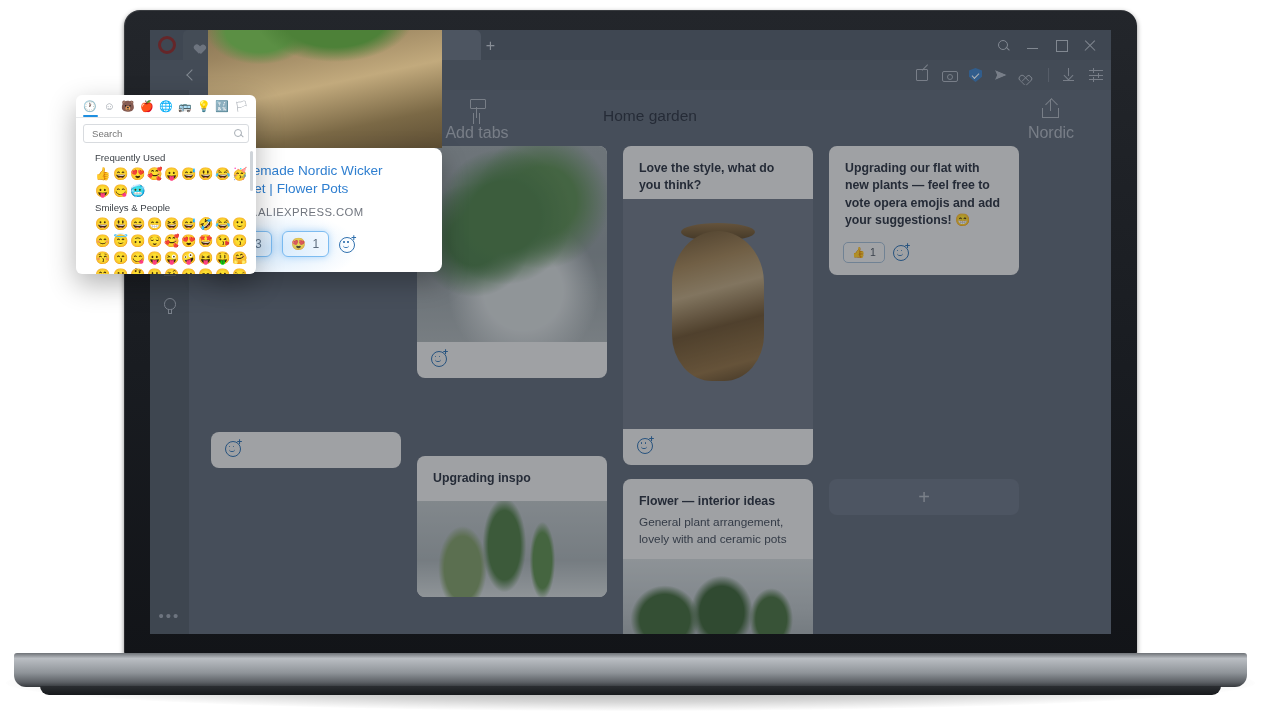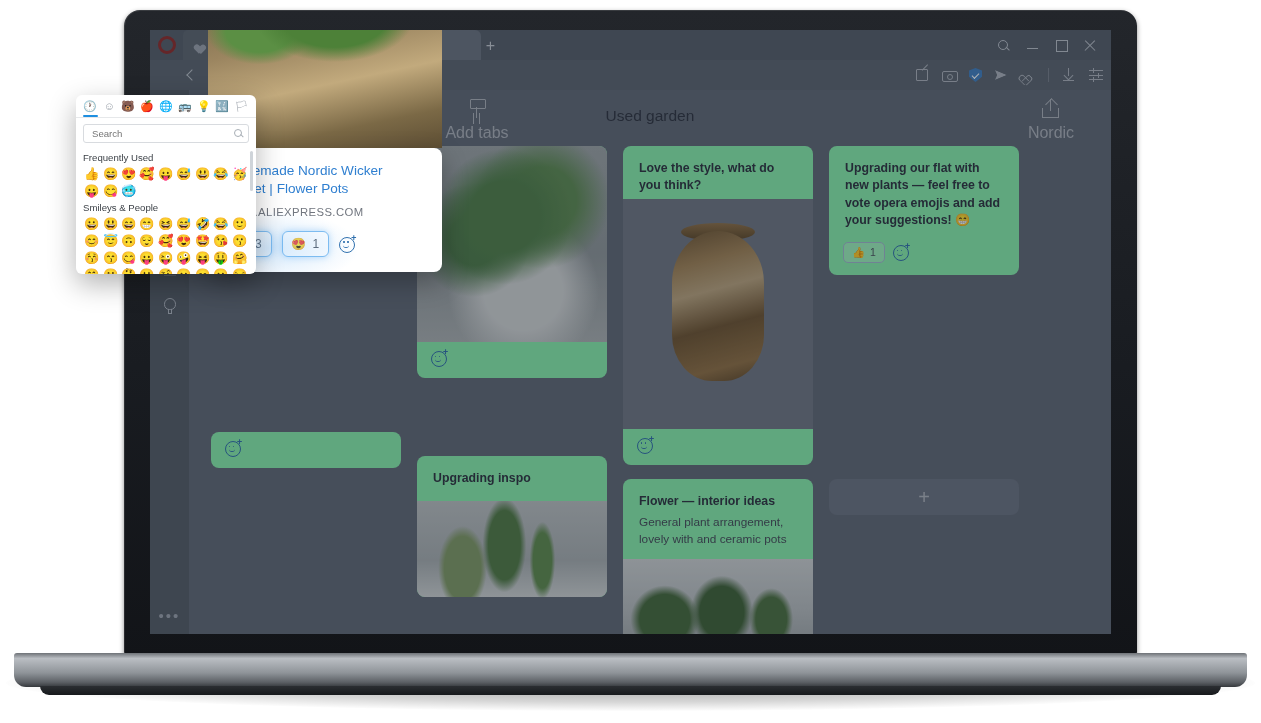--- a/index.html
+++ b/index.html
@@ -112,21 +112,21 @@
   .sharebtn{right:22px;}
   .g-addtabs:before{content:"";position:absolute;left:4px;top:0;width:14px;height:8px;border:1.3px solid #aab0ba;border-radius:1px;}
   .g-addtabs:after{content:"";position:absolute;left:10px;top:8px;width:1.3px;height:11px;background:#aab0ba;
      box-shadow:-3px 6px 0 0 #aab0ba,3px 6px 0 0 #aab0ba;}
   .g-share:before{content:"";position:absolute;left:10px;top:0;width:1.3px;height:12px;background:#aab0ba;}
   .g-share .arrow{position:absolute;left:6.5px;top:1px;width:8px;height:8px;border-left:1.3px solid #aab0ba;border-top:1.3px solid #aab0ba;transform:rotate(45deg);}
   .g-share .tray{position:absolute;left:2px;top:9px;width:17px;height:10px;border:1.3px solid #aab0ba;border-top:0;box-sizing:border-box;}
 
   .board{position:absolute;left:22px;top:56px;width:880px;height:488px;}
   .col{position:absolute;top:0;width:190px;}
-  .card{background:#86efac;border-radius:8px;overflow:hidden;margin-bottom:14px;position:relative;}
+  .card{background:#e5e5e5;border-radius:8px;overflow:hidden;margin-bottom:14px;position:relative;}
   .card-text{padding:14px 16px 4px;font-size:12.3px;line-height:1.42;color:#2c3340;font-weight:bold;}
   .card-sub{padding:0 16px 4px;font-size:11.8px;line-height:1.4;color:#444c59;}
   .card-img{width:100%;display:block;}
   .react-row{display:flex;align-items:center;gap:8px;padding:8px 14px 12px;}
   .chip{display:flex;align-items:center;gap:5px;height:19px;padding:0 8px;border:1px solid #9fb6cd;border-radius:5px;
      background:rgba(255,255,255,.18);font-size:10.5px;color:#4c545f;}
   .addreact{width:16px;height:16px;position:relative;}
   .addreact .face{position:absolute;left:0;top:1px;width:14px;height:14px;border:1.3px solid #2f6fad;border-radius:50%;}
   .addreact .eyes{position:absolute;left:4px;top:5.5px;width:1.4px;height:1.4px;background:#2f6fad;border-radius:50%;box-shadow:4px 0 0 #2f6fad;}
   .addreact .mouth{position:absolute;left:4px;top:8px;width:6px;height:3px;border-bottom:1.3px solid #2f6fad;border-radius:0 0 6px 6px;}
@@ -179,21 +179,21 @@
   .ep-tabs{display:flex;align-items:center;height:22px;padding:0 5px;border-bottom:1px solid #e6e8ea;gap:0;}
   .ep-tab{flex:1;height:22px;display:flex;align-items:center;justify-content:center;position:relative;color:#9aa1a9;font-size:11px;}
   .ep-tab.active{color:#1e8fe0;}
   .ep-tab.active:after{content:"";position:absolute;left:2px;right:2px;bottom:0;height:2px;background:#1e8fe0;border-radius:1px;}
   .ep-search{margin:6px 7px 0;height:17px;border:1px solid #d8dbdf;border-radius:3px;display:flex;align-items:center;
      padding:0 6px;position:relative;}
   .ep-search input{border:0;outline:0;font-size:9.6px;color:#9aa1a9;width:100%;background:transparent;font-family:"Liberation Sans",sans-serif;}
   .ep-mag{position:absolute;right:6px;top:4px;width:8px;height:8px;}
   .ep-mag:before{content:"";position:absolute;left:0;top:0;width:6px;height:6px;border:1px solid #a8afb6;border-radius:50%;}
   .ep-mag:after{content:"";position:absolute;left:5.5px;top:6px;width:3.5px;height:1px;background:#a8afb6;transform:rotate(45deg);}
-  .ep-body{position:relative;height:128px;overflow:hidden;padding:6px 7px 0;}
+  .ep-body{position:relative;height:128px;overflow:hidden;padding:6px 7px 0;margin-left:12px;}
   .ep-section{font-size:9.6px;color:#3d4248;margin:3px 0 3px;}
   .ep-grid{display:grid;grid-template-columns:repeat(9,1fr);gap:1px 0;}
   .ep-em{font-size:12.4px;line-height:16px;text-align:center;cursor:default;}
   .ep-scroll{position:absolute;right:3px;top:8px;width:3px;height:40px;border-radius:2px;background:#cfd4d9;}
 </style>
 </head>
 <body>
 
 <div id="stage">
 
@@ -284,21 +284,21 @@
         <span class="sb-dots">•••</span>
       </div>
 
       <div class="content">
 
         <div class="pinhead">
           <div class="head-btn addtabs">
             <div class="glyph g-addtabs"></div>
             <span>Add tabs</span>
           </div>
-          <div class="pinhead-title">Used garden</div>
+          <div class="pinhead-title">Home garden</div>
           <div class="head-btn sharebtn">
             <div class="glyph g-share">
               <i class="arrow"></i>
                 <i class="tray"></i>
             </div>
             <span>Nordic</span>
           </div>
         </div>
 
         <div class="board">

